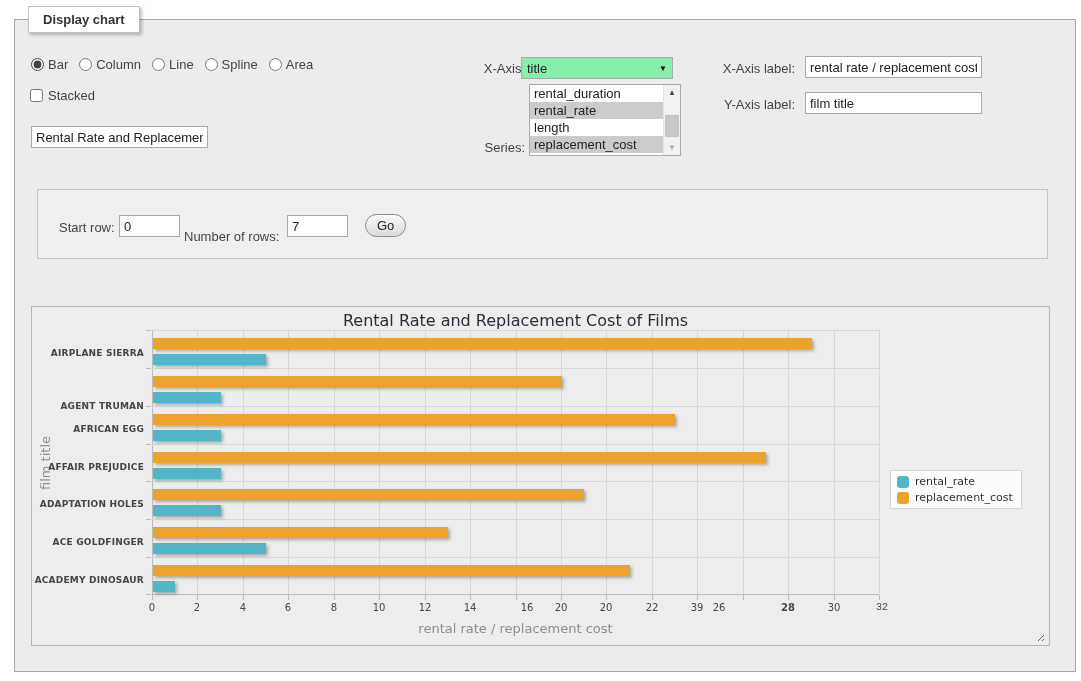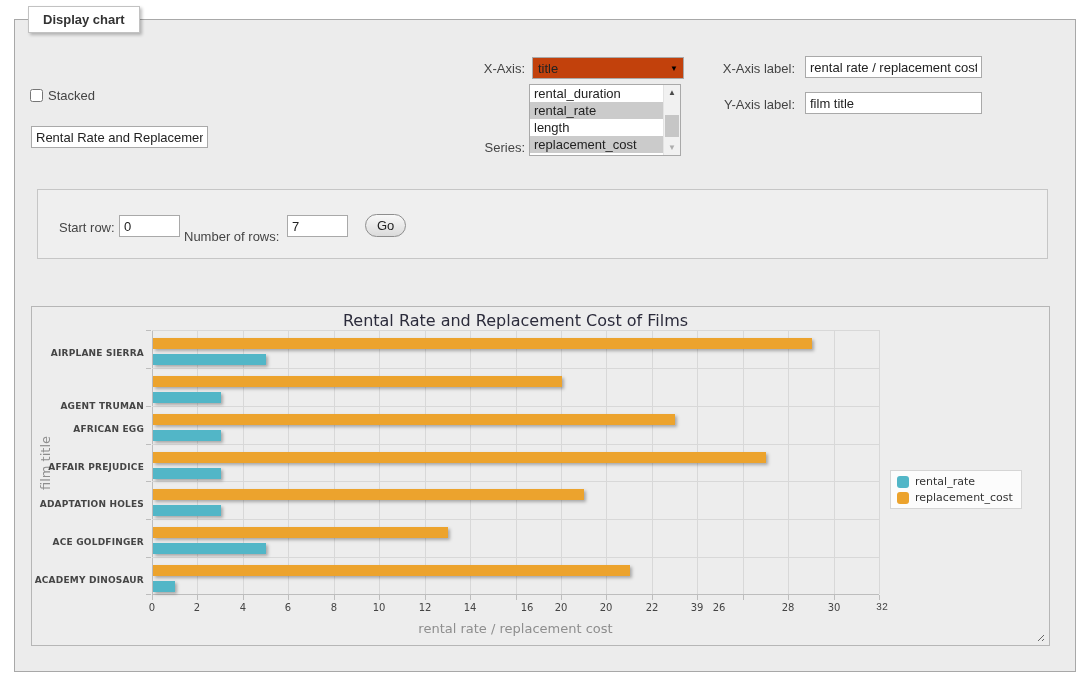--- a/index.html
+++ b/index.html
@@ -12,21 +12,21 @@
   .abs{position:absolute}
   .lbl{color:#444}
   .right{text-align:right}
 
   input[type=text]{border:1px solid #A9A9A9;background:#fff;font:13px "Liberation Sans",sans-serif;padding:2px 4px;color:#222;outline:none}
   .radio-row{left:16px;top:37px;display:flex;align-items:center;gap:11px}
   .radio-item{display:flex;align-items:center;gap:4px}
   input[type=radio],input[type=checkbox]{width:13px;height:13px;accent-color:#444}
   .check-row{left:15px;top:68px;display:flex;align-items:center;gap:5px}
 
-  .selectbox{left:517px;top:37px;width:152px;height:22px;background:#c2410c;border:1px solid #A9A9A9;padding:3px 18px 3px 5px;color:#222;white-space:nowrap;overflow:hidden}
+  .selectbox{left:506px;top:37px;width:152px;height:22px;background:#86efac;border:1px solid #A9A9A9;padding:3px 18px 3px 5px;color:#222;white-space:nowrap;overflow:hidden}
   .selectbox .arrow{position:absolute;right:5px;top:7px;font-size:8px;color:#000;line-height:8px}
 
   .listbox{left:514px;top:64px;width:152px;height:72px;background:#fff;border:1px solid #A9A9A9;display:flex;overflow:hidden}
   .lb-options{flex:1;overflow:hidden}
   .lb-option{height:17px;line-height:17px;padding-left:4px;white-space:nowrap;color:#222;font-size:13px}
   .lb-option.selected{background:#CBCBCB}
   .lb-scroll{width:17px;background:#F1F1F1;position:relative;border-left:1px solid #E3E3E3}
   .lb-scroll .sb{position:absolute;left:0;width:16px;height:15px;font-size:8px;text-align:center;line-height:15px}
   .lb-scroll .up{top:0;color:#4A4A4A}
   .lb-scroll .down{bottom:0;color:#ADADAD}
@@ -51,20 +51,42 @@
   .chart-legend{position:absolute;left:858px;top:163px;background:#FCFCFC;border:1px solid #D5D5D5;padding:4px 8px 4px 6px;display:flex;flex-direction:column;gap:3px}
   .legend-item{display:flex;align-items:center;gap:6px;font-size:11px;color:#333;white-space:nowrap;cursor:pointer}
   .swatch{width:12px;height:12px;border-radius:3px}
   .resize-handle{position:absolute;right:5px;bottom:4px;width:9px;height:9px;background:repeating-linear-gradient(135deg,transparent 0 2px,#666 2px 3px);clip-path:polygon(100% 0,100% 100%,0 100%);cursor:nwse-resize}
 </style>
 </head>
 <body>
 
 <div class="panel">
 
+  <div class="abs radio-row">
+      <label class="radio-item">
+        <input type="radio" name="chartType" checked="" style="">
+        <span class="lbl">Bar</span>
+      </label>
+      <label class="radio-item">
+        <input type="radio" name="chartType" style="">
+        <span class="lbl">Column</span>
+      </label>
+      <label class="radio-item">
+        <input type="radio" name="chartType" style="">
+        <span class="lbl">Line</span>
+      </label>
+      <label class="radio-item">
+        <input type="radio" name="chartType" style="">
+        <span class="lbl">Spline</span>
+      </label>
+      <label class="radio-item">
+        <input type="radio" name="chartType" style="">
+        <span class="lbl">Area</span>
+      </label>
+    </div>
 
   <div class="abs check-row">
     <input type="checkbox" style="">
     <span class="lbl">Stacked</span>
   </div>
 
   <input type="text" class="abs" style="left: 16px; top: 106px; width: 177px; height: 22px;" value="Rental Rate and Replacement Cost of Films">
 
   <div class="abs right lbl" style="left:420px;top:41px;width:90px">X-Axis:</div>
   <div class="abs selectbox">
@@ -142,21 +164,21 @@
         <div class="tick-x" style="left: 500px;"></div>
         <div class="xtick-label" style="left: 500px;">22</div>
         <div class="gl-v" style="left: 545px;"></div>
         <div class="tick-x" style="left: 545px;"></div>
         <div class="xtick-label" style="left: 545px;">39</div>
         <div class="gl-v" style="left: 591px;"></div>
         <div class="tick-x" style="left: 591px;"></div>
         <div class="xtick-label" style="left: 567px;">26</div>
         <div class="gl-v" style="left: 636px;"></div>
         <div class="tick-x" style="left: 636px;"></div>
-        <div class="xtick-label" style="left: 636px;">28</div>
+        <div class="xtick-label" style="left: 636px; font-weight: bold;">28</div>
         <div class="gl-v" style="left: 682px;"></div>
         <div class="tick-x" style="left: 682px;"></div>
         <div class="xtick-label" style="left: 682px;">30</div>
         <div class="gl-v" style="left: 727px;"></div>
         <div class="tick-x" style="left: 727px;"></div>
         <div class="xtick-label" style="left: 730px; font-family: Liberation Mono, monospace;">32</div>
         <div class="gl-h" style="top: 0px;"></div>
         <div class="tick-y" style="top: 0px;"></div>
         <div class="gl-h" style="top: 38px;"></div>
         <div class="tick-y" style="top: 38px;"></div>

